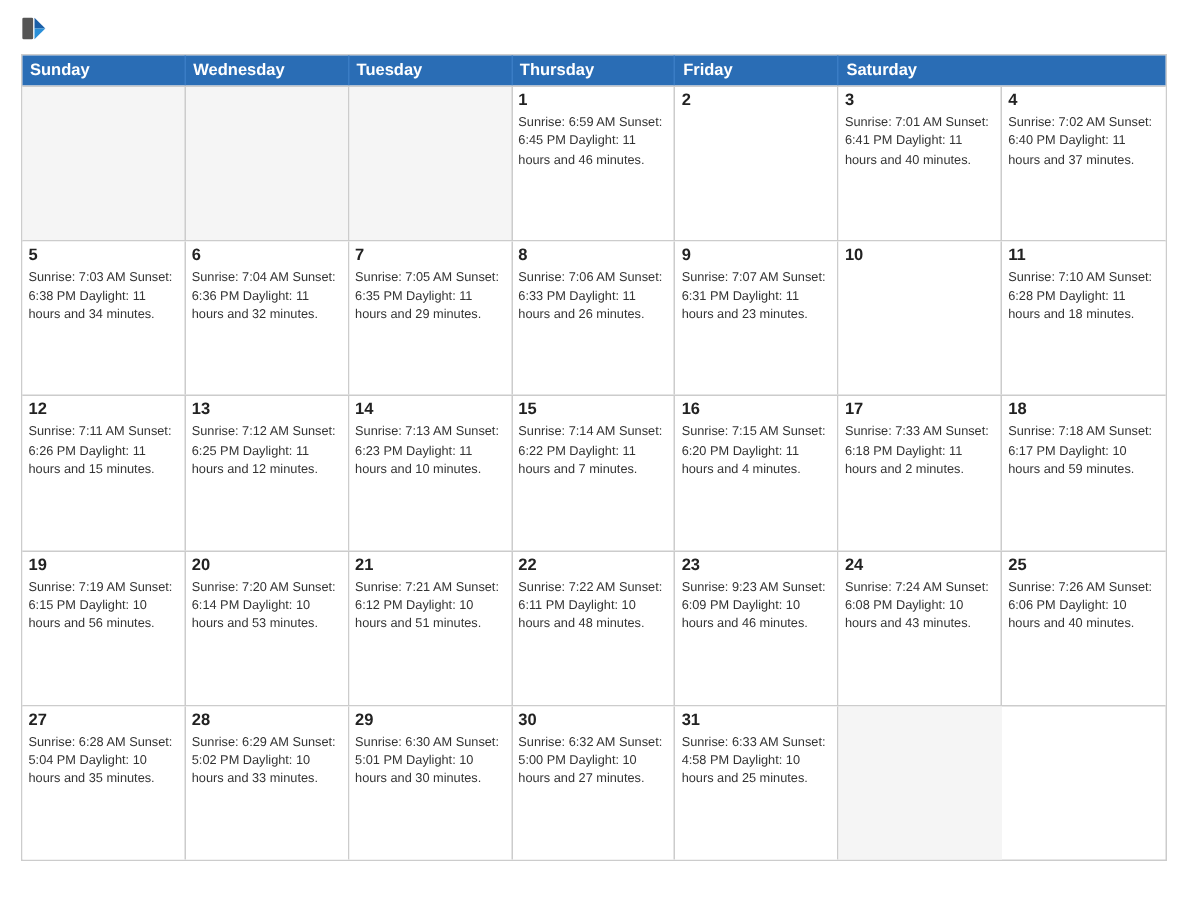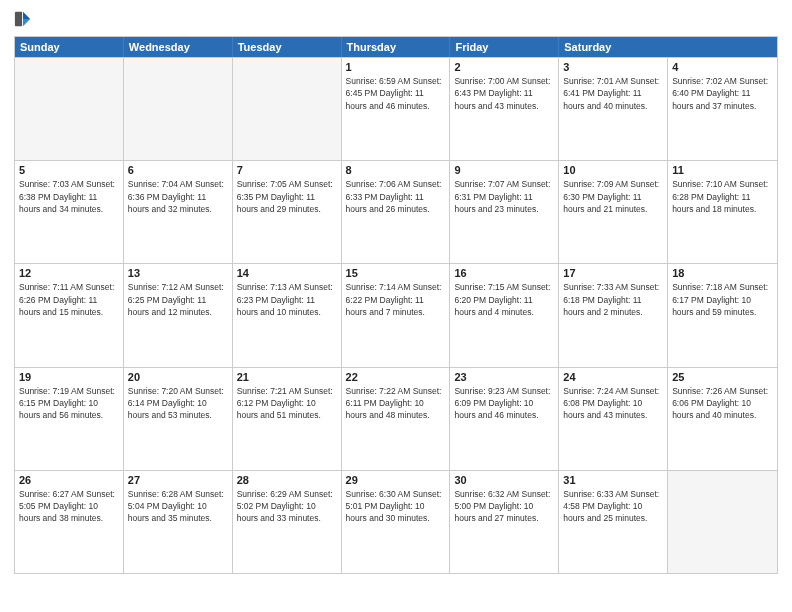--- a/index.html
+++ b/index.html
@@ -145,24 +145,20 @@
           <div class="cal-cell empty"></div>
           <div class="cal-cell">
             <span class="cell-day">1</span>
             <div class="cell-info">Sunrise: 6:59 AM
 Sunset: 6:45 PM
 Daylight: 11 hours
 and 46 minutes.</div>
           </div>
           <div class="cal-cell">
             <span class="cell-day">2</span>
-            <div class="cell-info">Sunrise: 7:00 AM
-Sunset: 6:43 PM
-Daylight: 11 hours
-and 43 minutes.</div>
           </div>
           <div class="cal-cell">
             <span class="cell-day">3</span>
             <div class="cell-info">Sunrise: 7:01 AM
 Sunset: 6:41 PM
 Daylight: 11 hours
 and 40 minutes.</div>
           </div>
           <div class="cal-cell">
             <span class="cell-day">4</span>
@@ -203,24 +199,20 @@
           </div>
           <div class="cal-cell">
             <span class="cell-day">9</span>
             <div class="cell-info">Sunrise: 7:07 AM
 Sunset: 6:31 PM
 Daylight: 11 hours
 and 23 minutes.</div>
           </div>
           <div class="cal-cell">
             <span class="cell-day">10</span>
-            <div class="cell-info">Sunrise: 7:09 AM
-Sunset: 6:30 PM
-Daylight: 11 hours
-and 21 minutes.</div>
           </div>
           <div class="cal-cell">
             <span class="cell-day">11</span>
             <div class="cell-info">Sunrise: 7:10 AM
 Sunset: 6:28 PM
 Daylight: 11 hours
 and 18 minutes.</div>
           </div>
         </div>
         <div class="cal-row">
@@ -319,27 +311,20 @@
           </div>
           <div class="cal-cell">
             <span class="cell-day">25</span>
             <div class="cell-info">Sunrise: 7:26 AM
 Sunset: 6:06 PM
 Daylight: 10 hours
 and 40 minutes.</div>
           </div>
         </div>
         <div class="cal-row">
-          <div class="cal-cell">
-            <span class="cell-day">26</span>
-            <div class="cell-info">Sunrise: 6:27 AM
-Sunset: 5:05 PM
-Daylight: 10 hours
-and 38 minutes.</div>
-          </div>
           <div class="cal-cell">
             <span class="cell-day">27</span>
             <div class="cell-info">Sunrise: 6:28 AM
 Sunset: 5:04 PM
 Daylight: 10 hours
 and 35 minutes.</div>
           </div>
           <div class="cal-cell">
             <span class="cell-day">28</span>
             <div class="cell-info">Sunrise: 6:29 AM

